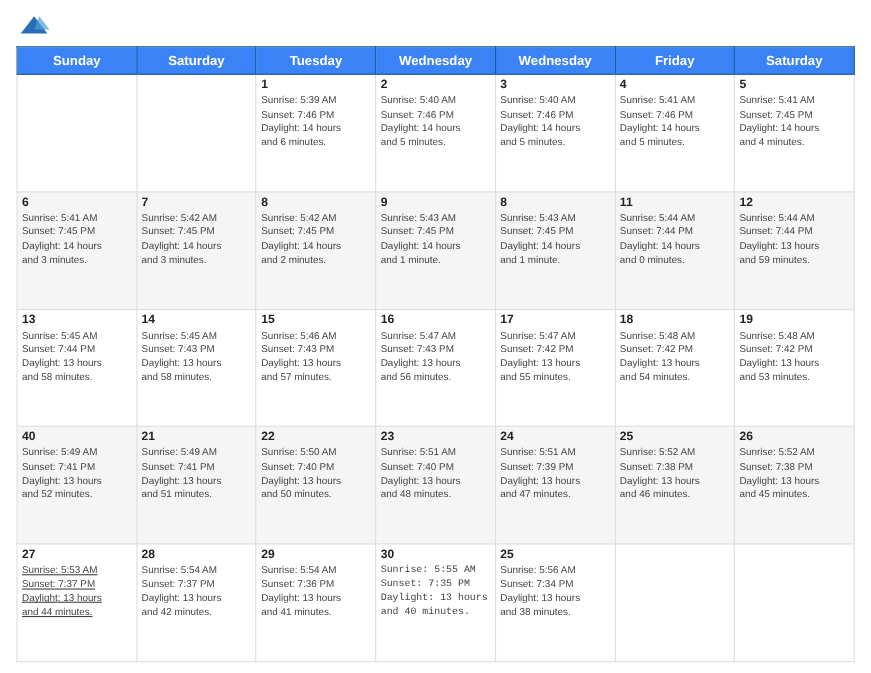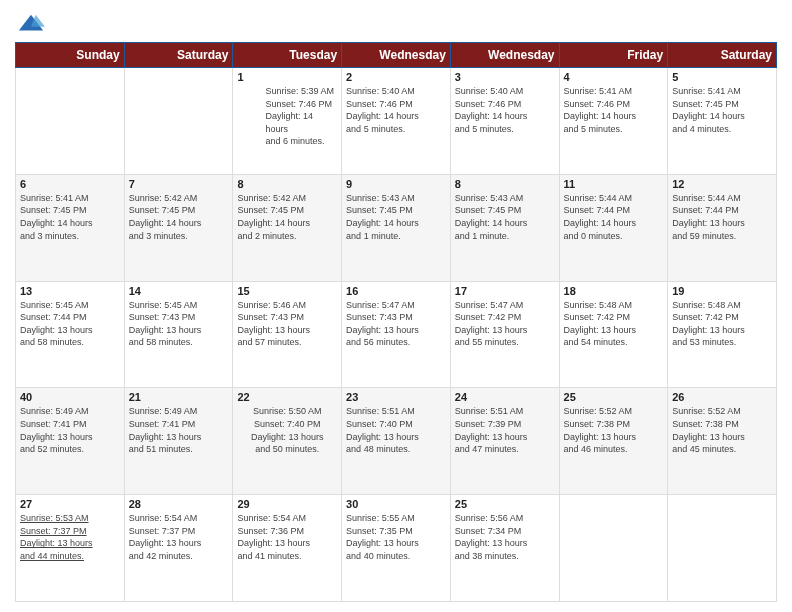--- a/index.html
+++ b/index.html
@@ -47,26 +47,26 @@
       color: #555;
     }
     .calendar {
       flex: 1;
       border: 1px solid #ccc;
       border-collapse: collapse;
       width: 100%;
       table-layout: fixed;
     }
     .calendar th {
-      background: #7f1d1d;
+      background: #3b82f6;
       color: #fff;
       font-size: 12px;
       font-weight: bold;
       padding: 5px 4px;
-      text-align: right;
+      text-align: center;
       border: 1px solid #1a5a9a;
     }
     .calendar td {
       vertical-align: top;
       border: 1px solid #ddd;
       padding: 3px 4px;
       font-size: 9.5px;
       color: #333;
       background: #fff;
       height: 88px;
@@ -124,21 +124,21 @@
           <th>Friday</th>
           <th>Saturday</th>
         </tr>
     </thead>
     <tbody id="calendar-body">
     <tr>
           <td class="empty-cell"></td>
           <td class="empty-cell"></td>
           <td>
             <span class="day-num">1</span>
-            <div class="day-info" style="white-space: pre-line; margin-left: 28px;">Sunrise: 5:39 AM
+            <div class="day-info" style="white-space: pre-line;">Sunrise: 5:39 AM
 Sunset: 7:46 PM
 Daylight: 14 hours
 and 6 minutes.</div>
           </td>
           <td>
             <span class="day-num">2</span>
             <div class="day-info" style="white-space: pre-line;">Sunrise: 5:40 AM
 Sunset: 7:46 PM
 Daylight: 14 hours
 and 5 minutes.</div>
@@ -277,21 +277,21 @@
           </td>
           <td>
             <span class="day-num">21</span>
             <div class="day-info" style="white-space: pre-line;">Sunrise: 5:49 AM
 Sunset: 7:41 PM
 Daylight: 13 hours
 and 51 minutes.</div>
           </td>
           <td>
             <span class="day-num">22</span>
-            <div class="day-info" style="white-space: pre-line; text-align: center;">Sunrise: 5:50 AM
+            <div class="day-info" style="white-space: pre-line;">Sunrise: 5:50 AM
 Sunset: 7:40 PM
 Daylight: 13 hours
 and 50 minutes.</div>
           </td>
           <td>
             <span class="day-num">23</span>
             <div class="day-info" style="white-space: pre-line;">Sunrise: 5:51 AM
 Sunset: 7:40 PM
 Daylight: 13 hours
 and 48 minutes.</div>
@@ -335,21 +335,21 @@
           </td>
           <td>
             <span class="day-num">29</span>
             <div class="day-info" style="white-space: pre-line;">Sunrise: 5:54 AM
 Sunset: 7:36 PM
 Daylight: 13 hours
 and 41 minutes.</div>
           </td>
           <td>
             <span class="day-num">30</span>
-            <div class="day-info" style="white-space: pre-line;">Sunrise: 5:55 AM
+            <div class="day-info" style="white-space: pre-line; font-family: Liberation Mono, monospace;">Sunrise: 5:55 AM
 Sunset: 7:35 PM
 Daylight: 13 hours
 and 40 minutes.</div>
           </td>
           <td>
             <span class="day-num">25</span>
             <div class="day-info" style="white-space: pre-line;">Sunrise: 5:56 AM
 Sunset: 7:34 PM
 Daylight: 13 hours
 and 38 minutes.</div>

